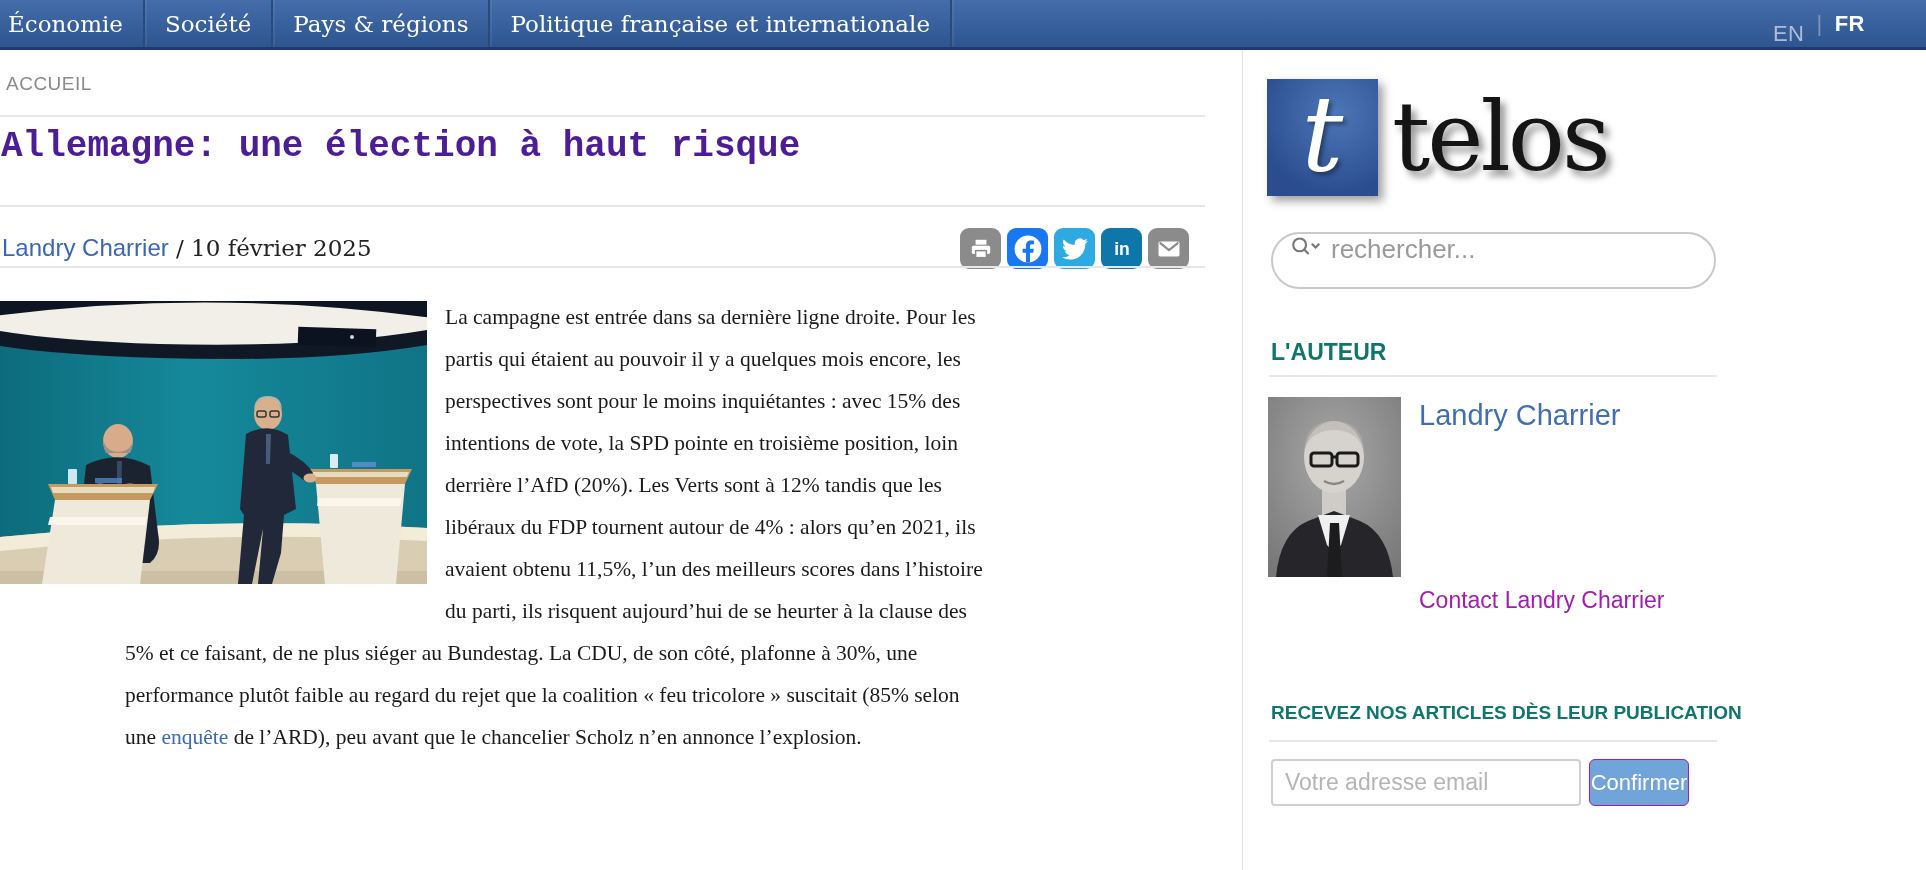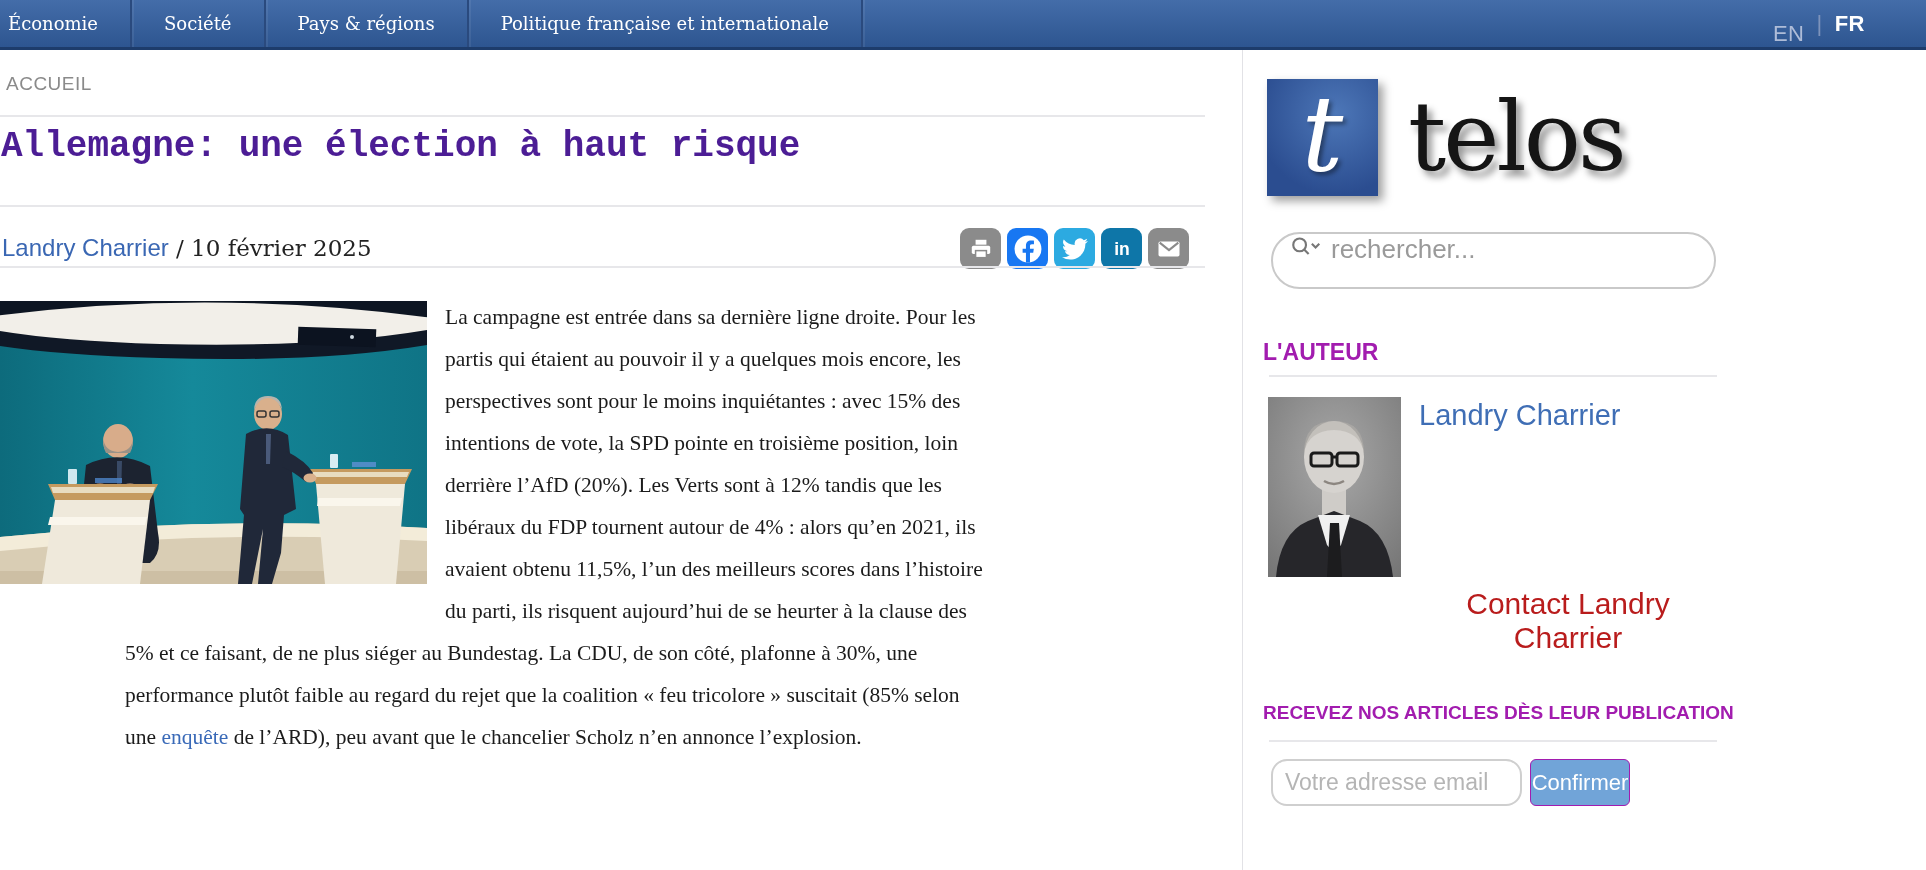--- a/index.html
+++ b/index.html
@@ -10,24 +10,24 @@
   }
 
   
   .nav {
     position:absolute; top:0; left:0; width:1926px; height:50px;
     background:linear-gradient(#446da9, #2d5590);
     border-bottom:3px solid #1d3c6b;
     display:flex; align-items:stretch;
   }
   .nav-item {
-    display:flex; align-items:center; padding:0 32px;
+    display:flex; align-items:center; padding:0 20px;
     border-right:2px solid #2a4a7e;
     box-shadow:2px 0 0 rgba(255,255,255,0.07);
-    color:#fff; font-family:"DejaVu Serif", serif; font-size:18px;
+    color:#fff; font-family:"DejaVu Serif", serif; font-size:23px;
     cursor:pointer; white-space:nowrap;
   }
   .nav-item:first-child { padding-left:8px; }
   .lang {
     position:absolute; right:61px; top:0; height:47px;
     display:flex; align-items:center; font-size:22px; letter-spacing:.5px;
   }
   .lang .en { color:#aebcd8;margin-top:20px; }
   .lang .sep { color:#7d93bb; margin:0 12px; }
   .lang .fr { color:#fff; font-weight:bold; }
@@ -78,54 +78,54 @@
     background:radial-gradient(circle at 62% 30%, #4d77b8, #2b4d90 75%);
     box-shadow:5px 5px 9px rgba(0,0,0,.38);
     display:flex; align-items:center; justify-content:center;
   }
   .logo-square .t {
     font-family:"DejaVu Serif", serif; font-style:italic; font-size:104px;
     color:#fff; line-height:1; margin-top:-6px; text-shadow:3px 3px 4px rgba(0,0,0,.4);
   }
   .logo-word {
     font-family:"DejaVu Serif", serif; font-size:95px; color:#151515;
-    letter-spacing:-3px; line-height:117px; margin-left:30px;
+    letter-spacing:-3px; line-height:117px; margin-left:14px;
     text-shadow:5px 6px 7px rgba(0,0,0,.42);
   }
   .search {
     position:absolute; left:28px; top:182px; width:445px; height:57px;
     border:2px solid #c9c9c9; border-radius:29px; background:#fff;
     display:flex; align-items:flex-start; padding:0 16px;
   }
   .search input {
     border:none; outline:none; flex:1; font-size:26px; color:#555;
     font-family:"Liberation Sans", sans-serif; margin-left:8px; background:transparent;
   }
   .search input::placeholder { color:#9a9a9a; }
 
-  .side-heading { position:absolute; left:20px; color:#a21caf; font-weight:bold; white-space:nowrap; }
+  .side-heading { position:absolute; left:28px; color:#0f766e; font-weight:bold; white-space:nowrap; }
   .h-auteur { top:289px; font-size:23px; }
   .h-news { top:652px; font-size:19px; }
   .side-hr { position:absolute; left:26px; width:448px; border-top:2px solid #e7e7ea; }
   .shr1 { top:325px; } .shr2 { top:690px; }
 
   .photo { position:absolute; left:25px; top:347px; width:133px; height:180px; cursor:pointer; }
   .a-name { position:absolute; left:176px; top:349px; font-size:29px; color:#3f6eb5; cursor:pointer; }
   .a-bio {
     position:absolute; left:176px; top:392px; width:308px;
     font-size:20px; line-height:26px; color:#333;
   }
   .a-contact {
-    position:absolute; left:176px; top:537px; width:298px; text-align:center;
-    font-size:30px; color:#b91c1c; text-decoration:none; cursor:pointer;
+    position:absolute; left:176px; top:537px; width:298px; text-align:left;
+    font-size:23px; color:#a21caf; text-decoration:none; cursor:pointer;
   }
 
   .news-form { position:absolute; left:28px; top:709px; display:flex; gap:8px; }
   .news-form input {
-    width:251px; height:47px; border:2px solid #cfcfcf; border-radius:16px;
+    width:310px; height:47px; border:2px solid #cfcfcf; border-radius:4px;
     font-size:23px; padding:4px 12px; color:#555; outline:none;
     font-family:"Liberation Sans", sans-serif;
   }
   .news-form input::placeholder { color:#b5b5b5; }
   .news-form button {
     width:100px; height:47px; background:#71a4d8; border:1px solid #a21caf;
     border-radius:6px; color:#fff; font-size:22px; cursor:pointer;
     font-family:"Liberation Sans", sans-serif;
   }
 </style>

